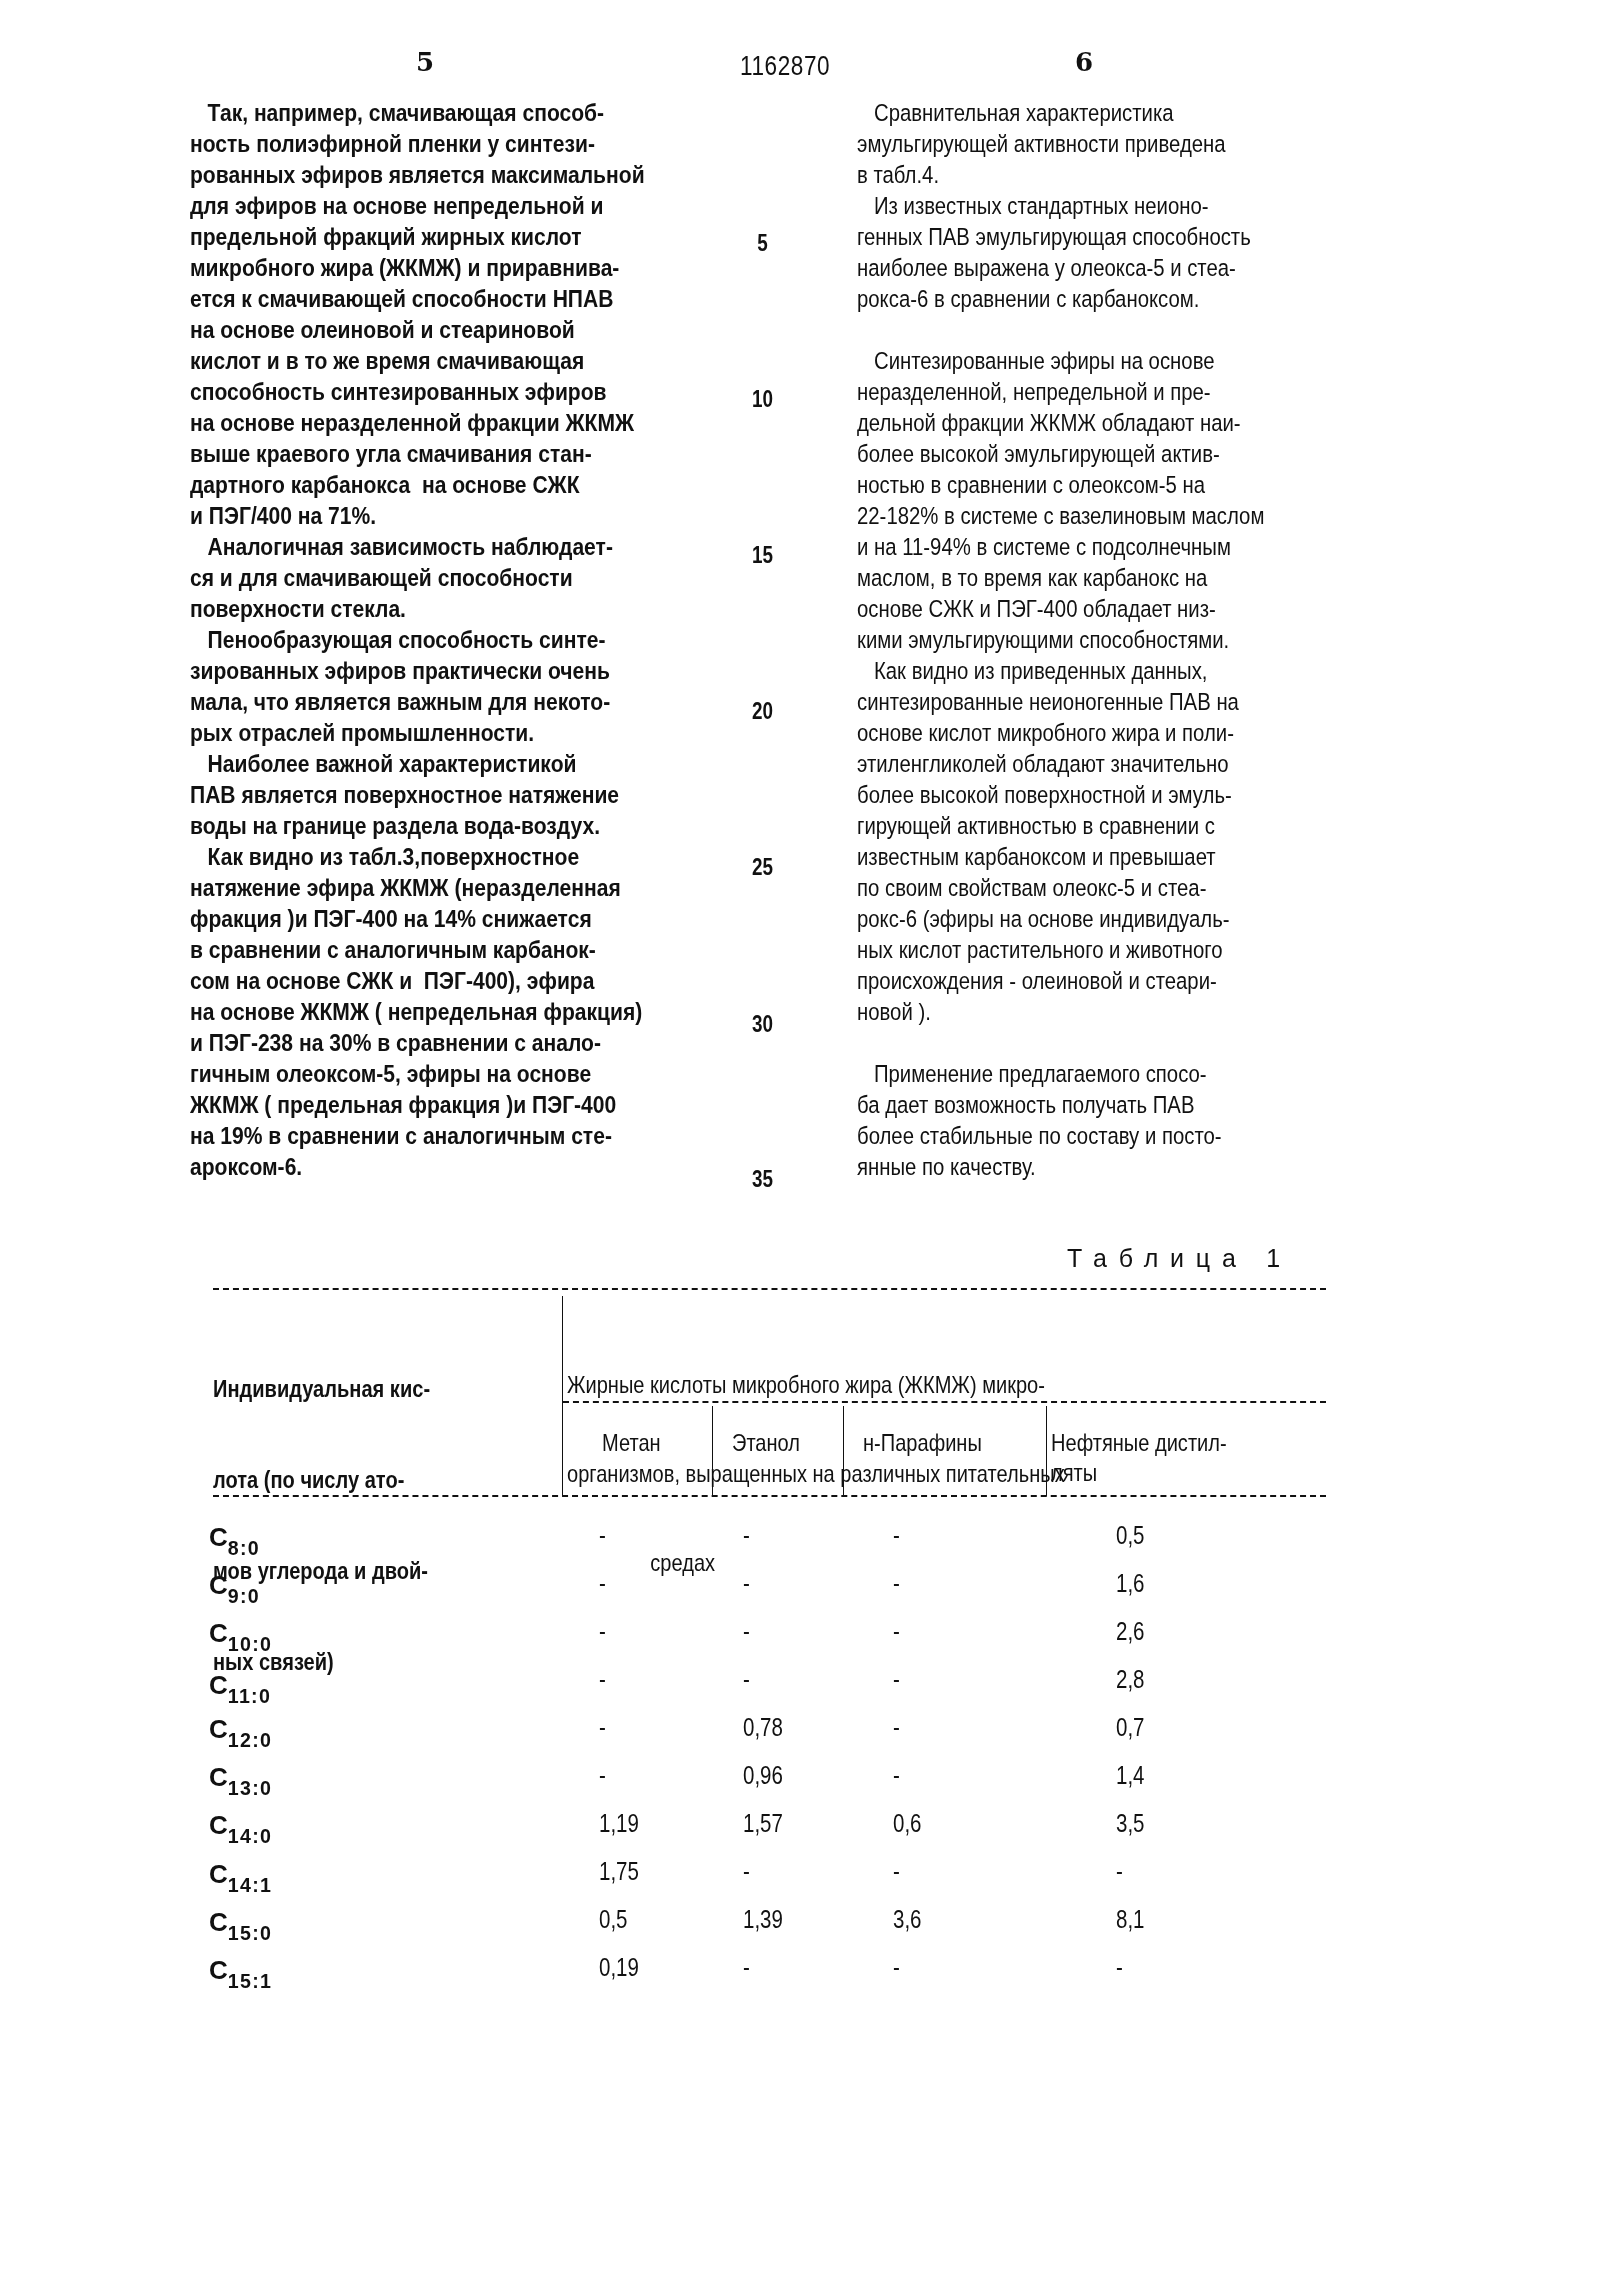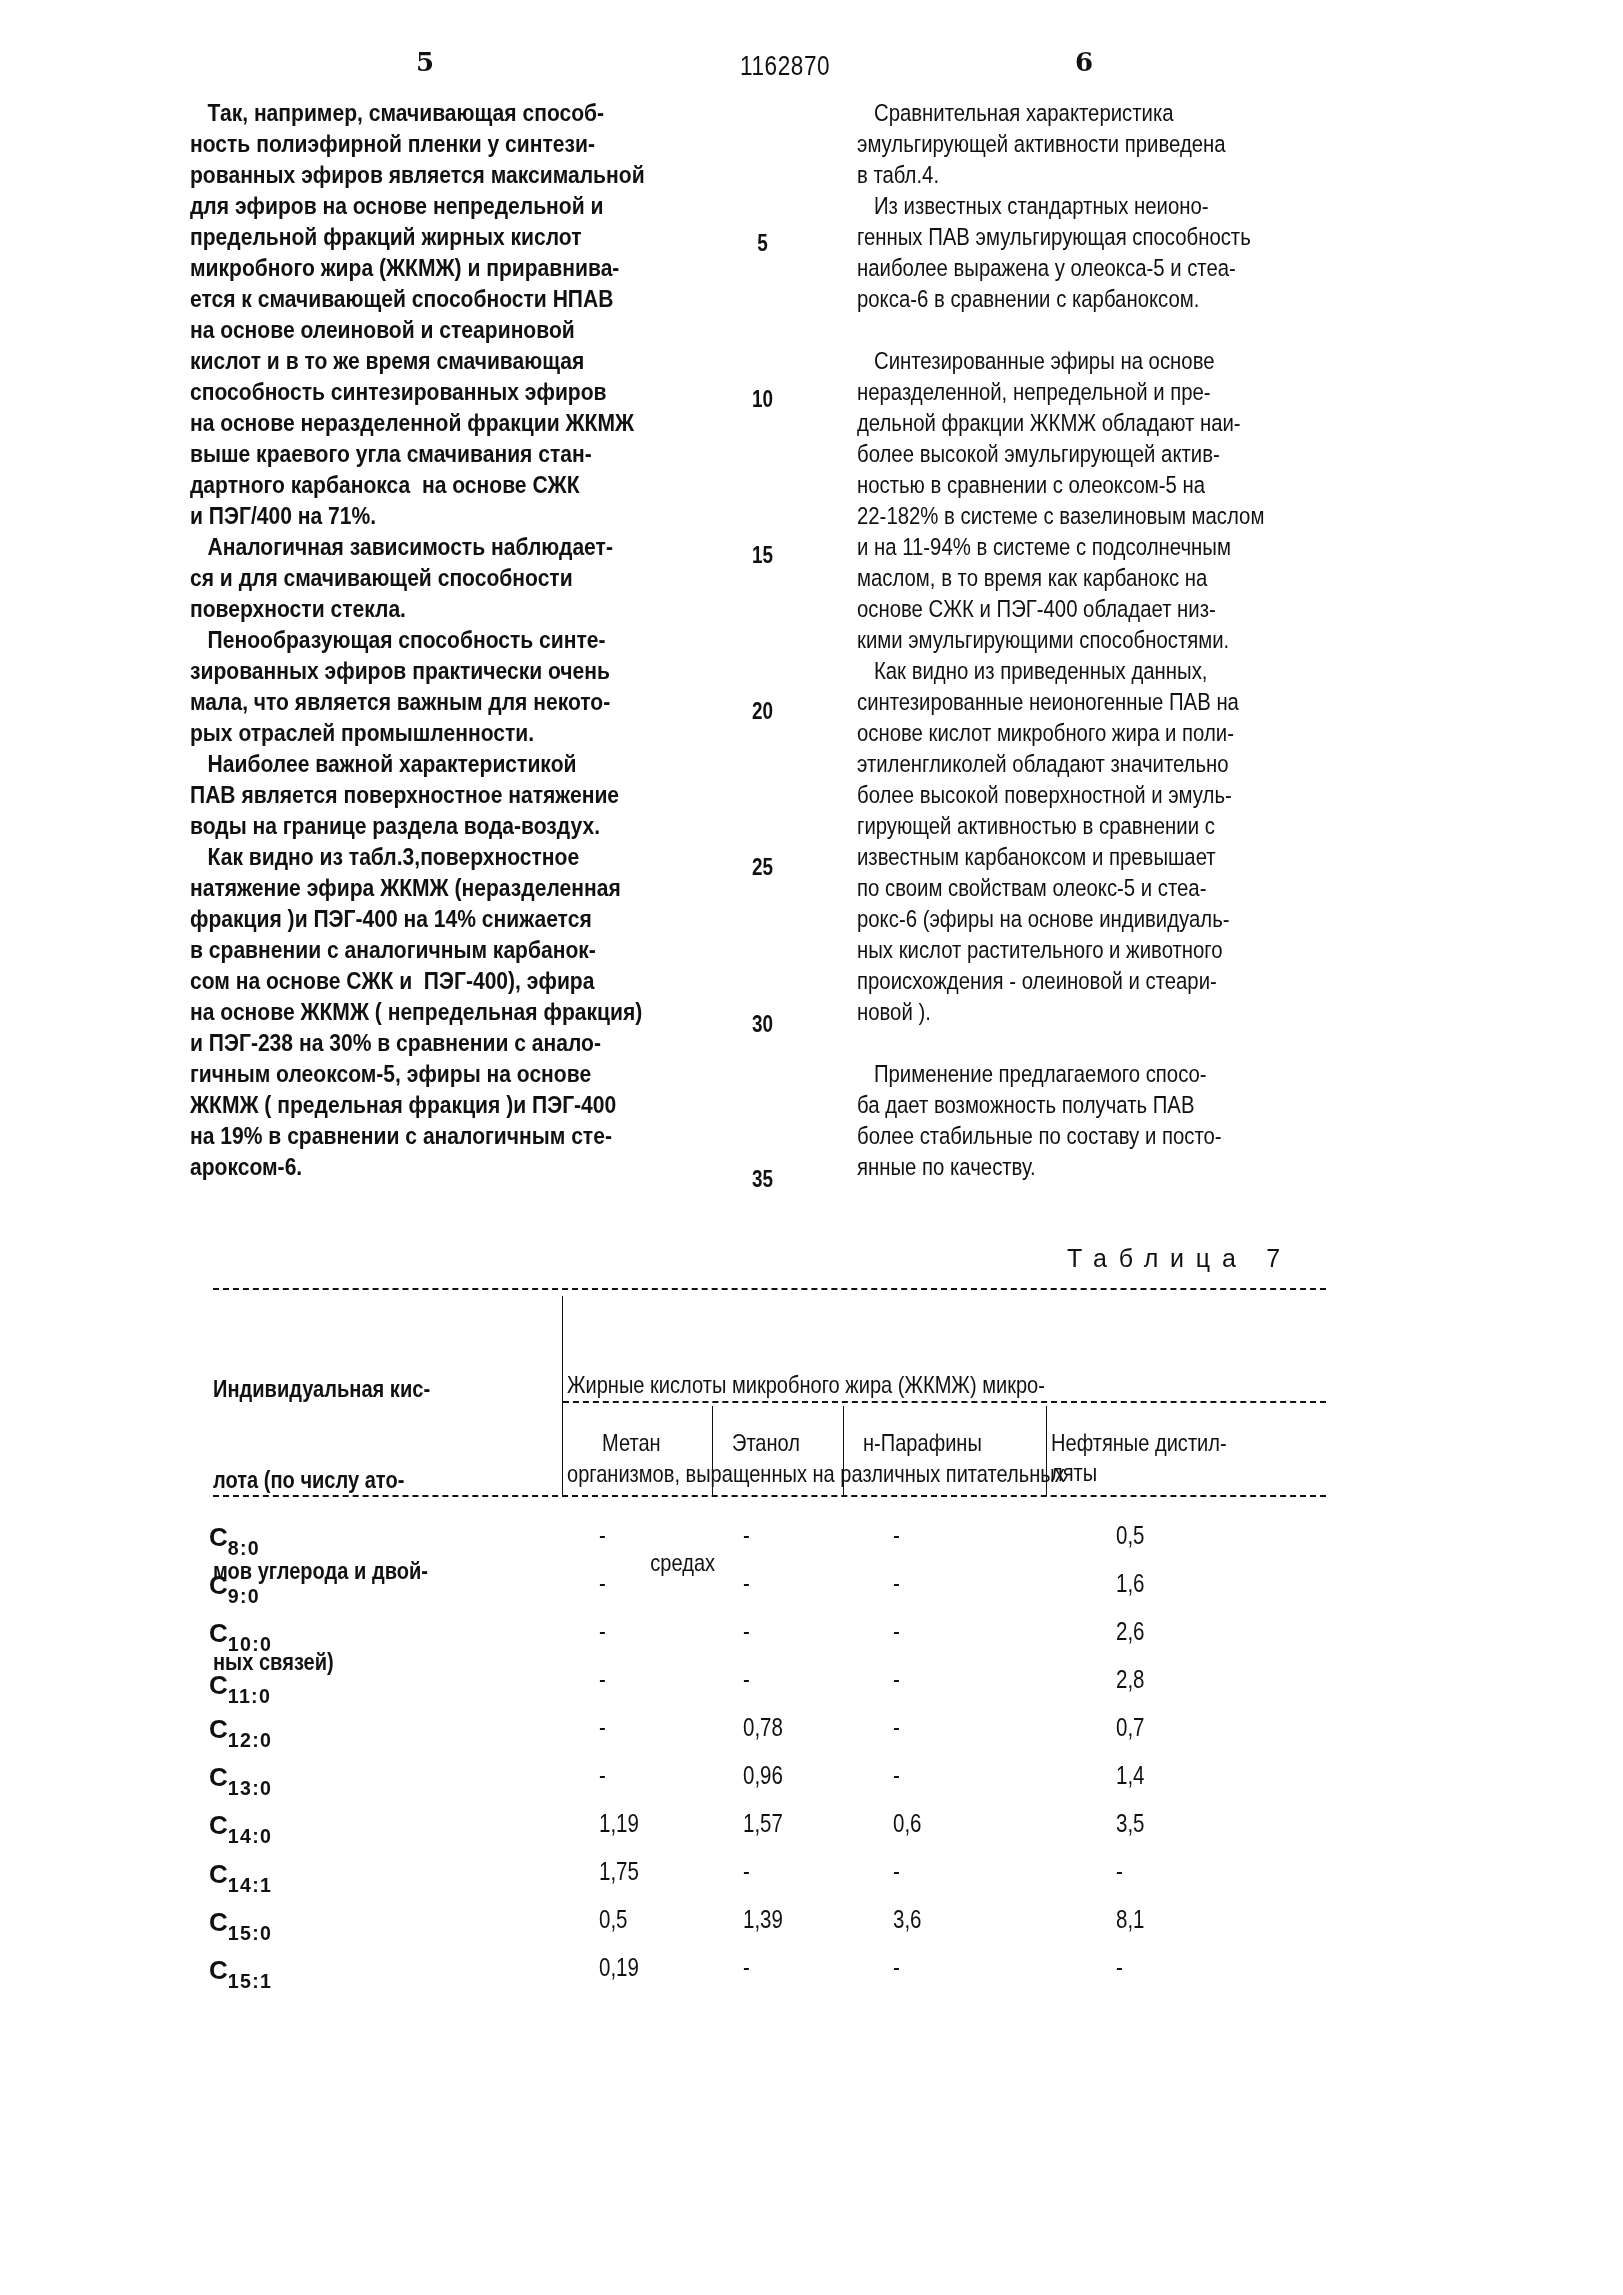--- a/index.html
+++ b/index.html
@@ -66,21 +66,21 @@
 <div class="col col-right" id="right-col"><span class="line">   Сравнительная характеристика</span><span class="line">эмульгирующей активности приведена</span><span class="line">в табл.4.</span><span class="line">   Из известных стандартных неионо-</span><span class="line">генных ПАВ эмульгирующая способность</span><span class="line">наиболее выражена у олеокса-5 и стеа-</span><span class="line">рокса-6 в сравнении с карбаноксом.</span><span class="line"></span><span class="line">   Синтезированные эфиры на основе</span><span class="line">неразделенной, непредельной и пре-</span><span class="line">дельной фракции ЖКМЖ обладают наи-</span><span class="line">более высокой эмульгирующей актив-</span><span class="line">ностью в сравнении с олеоксом-5 на</span><span class="line">22-182% в системе с вазелиновым маслом</span><span class="line">и на 11-94% в системе с подсолнечным</span><span class="line">маслом, в то время как карбанокс на</span><span class="line">основе СЖК и ПЭГ-400 обладает низ-</span><span class="line">кими эмульгирующими способностями.</span><span class="line">   Как видно из приведенных данных,</span><span class="line">синтезированные неионогенные ПАВ на</span><span class="line">основе кислот микробного жира и поли-</span><span class="line">этиленгликолей обладают значительно</span><span class="line">более высокой поверхностной и эмуль-</span><span class="line">гирующей активностью в сравнении с</span><span class="line">известным карбаноксом и превышает</span><span class="line">по своим свойствам олеокс-5 и стеа-</span><span class="line">рокс-6 (эфиры на основе индивидуаль-</span><span class="line">ных кислот растительного и животного</span><span class="line">происхождения - олеиновой и стеари-</span><span class="line">новой ).</span><span class="line"></span><span class="line">   Применение предлагаемого спосо-</span><span class="line">ба дает возможность получать ПАВ</span><span class="line">более стабильные по составу и посто-</span><span class="line">янные по качеству.</span></div>
 
 <div class="gutter-num" style="top:230px">5</div>
 <div class="gutter-num" style="top:386px">10</div>
 <div class="gutter-num" style="top:542px">15</div>
 <div class="gutter-num" style="top:698px">20</div>
 <div class="gutter-num" style="top:854px">25</div>
 <div class="gutter-num" style="top:1011px">30</div>
 <div class="gutter-num" style="top:1166px">35</div>
 
-<div class="table-title">Таблица 7</div>
+<div class="table-title">Таблица 1</div>
 
 <div class="dash-rule" style="top:1288px; left:213px; width:1113px"></div>
 <div class="dash-rule" style="top:1401px; left:563px; width:763px"></div>
 <div class="dash-rule" style="top:1495px; left:213px; width:1113px"></div>
 <div class="vrule" style="left:562px; top:1296px; height:200px"></div>
 <div class="vrule" style="left:712px; top:1406px; height:90px"></div>
 <div class="vrule" style="left:843px; top:1406px; height:90px"></div>
 <div class="vrule" style="left:1046px; top:1406px; height:90px"></div>
 
 <div class="cell-text hdr-bold" style="left:213px; top:1314px">

